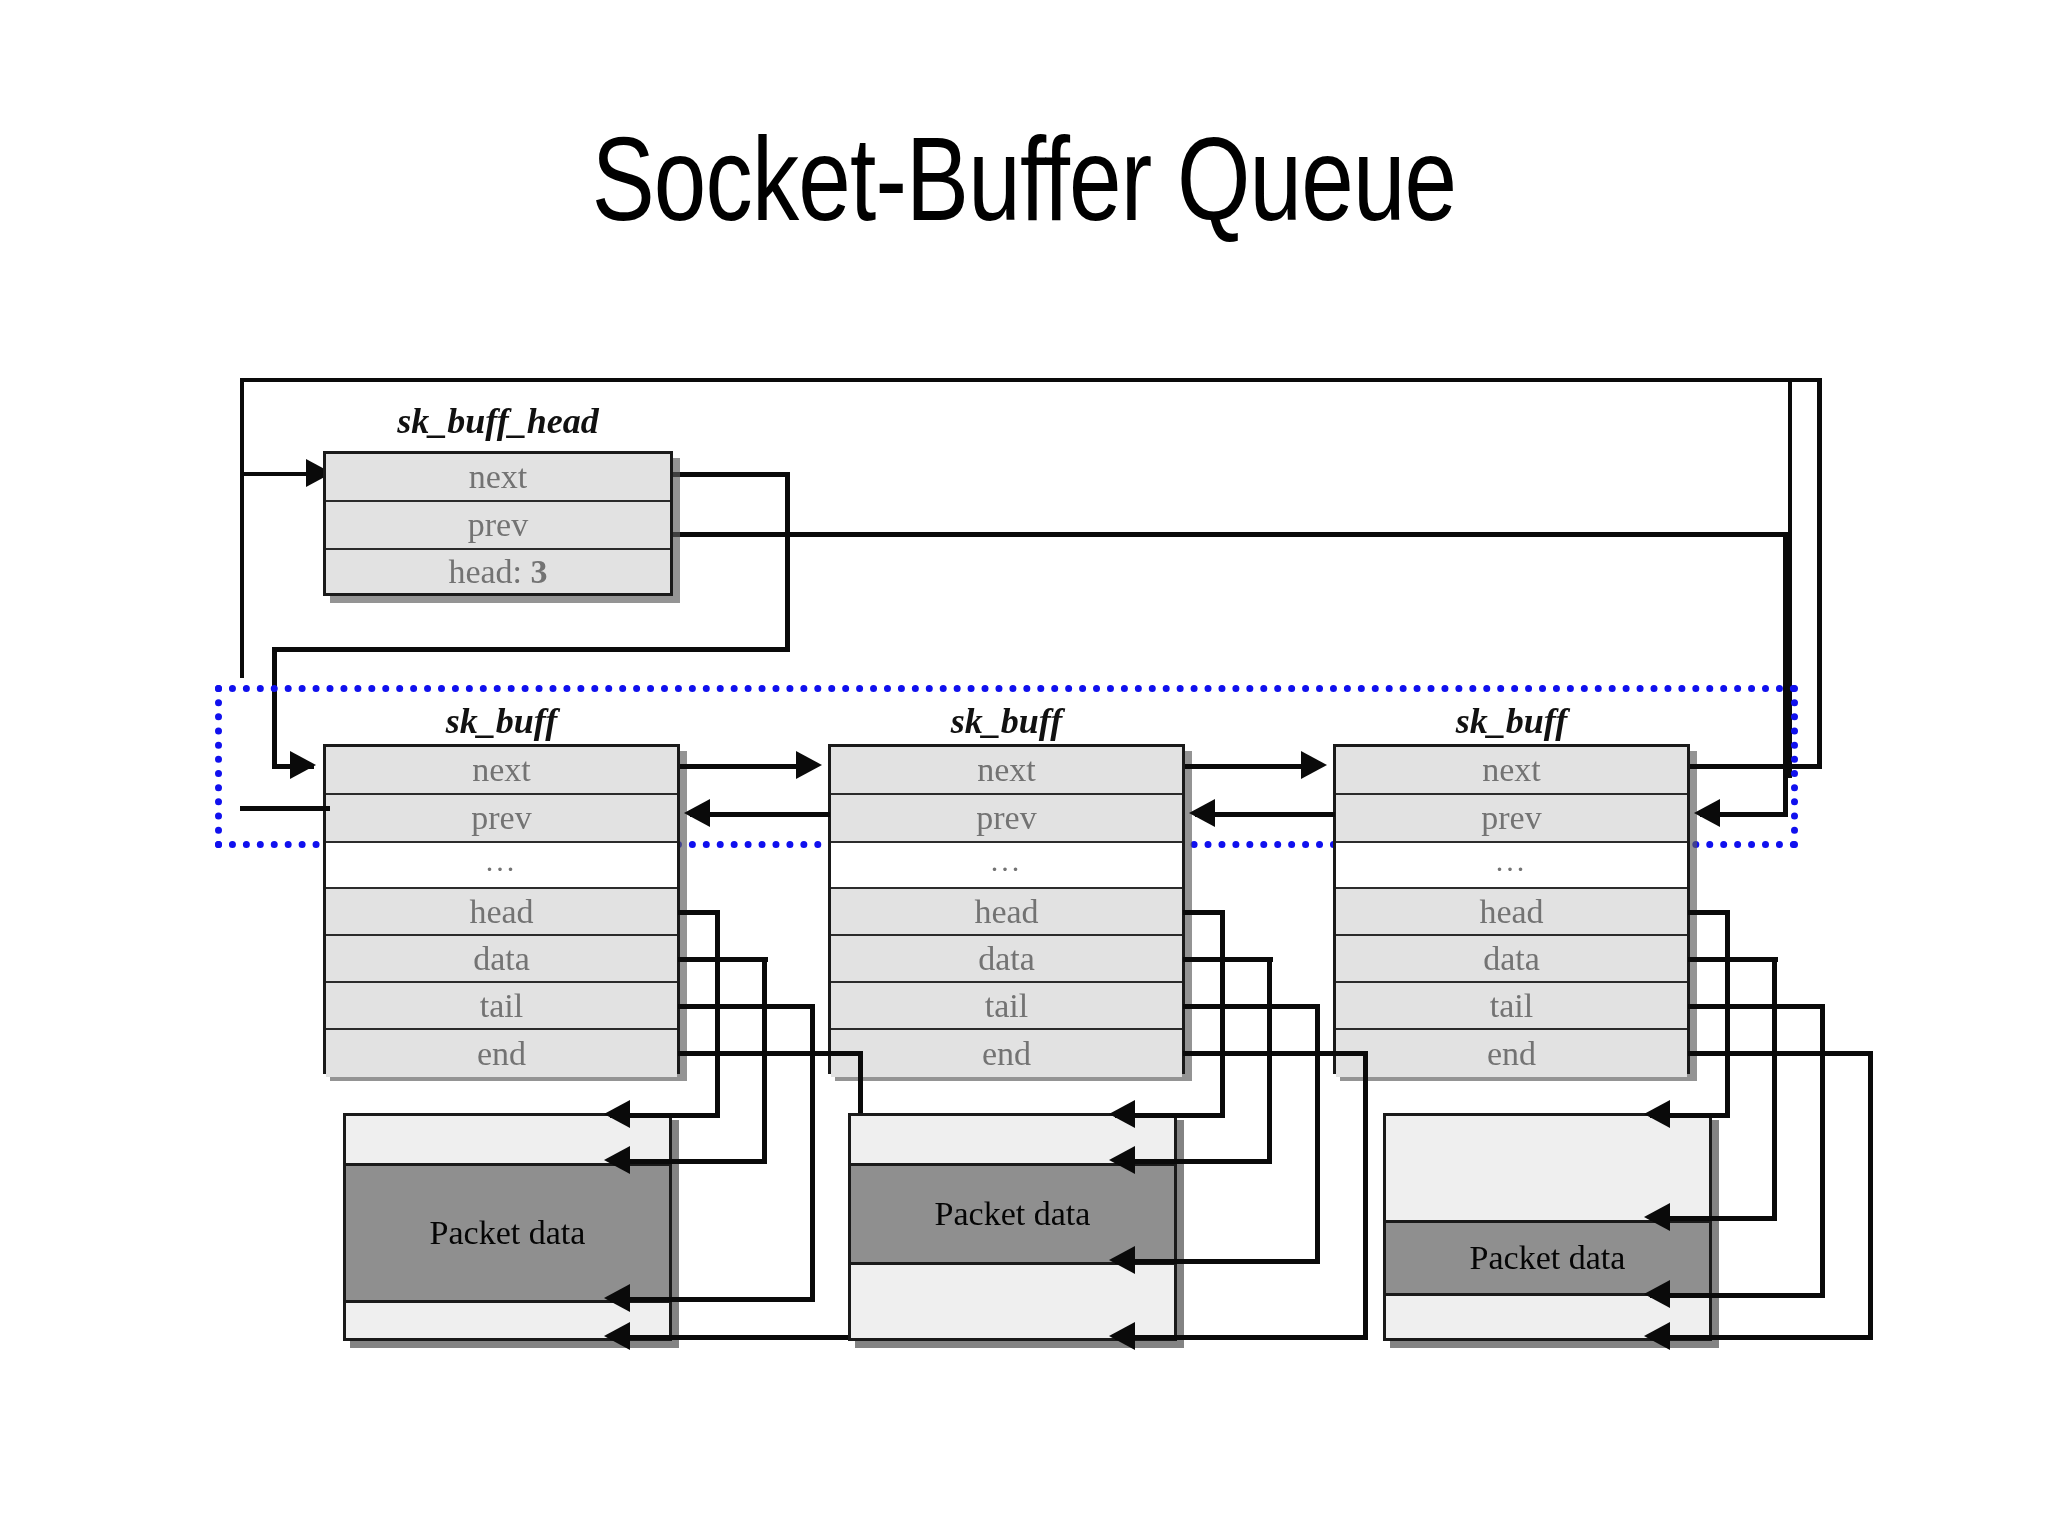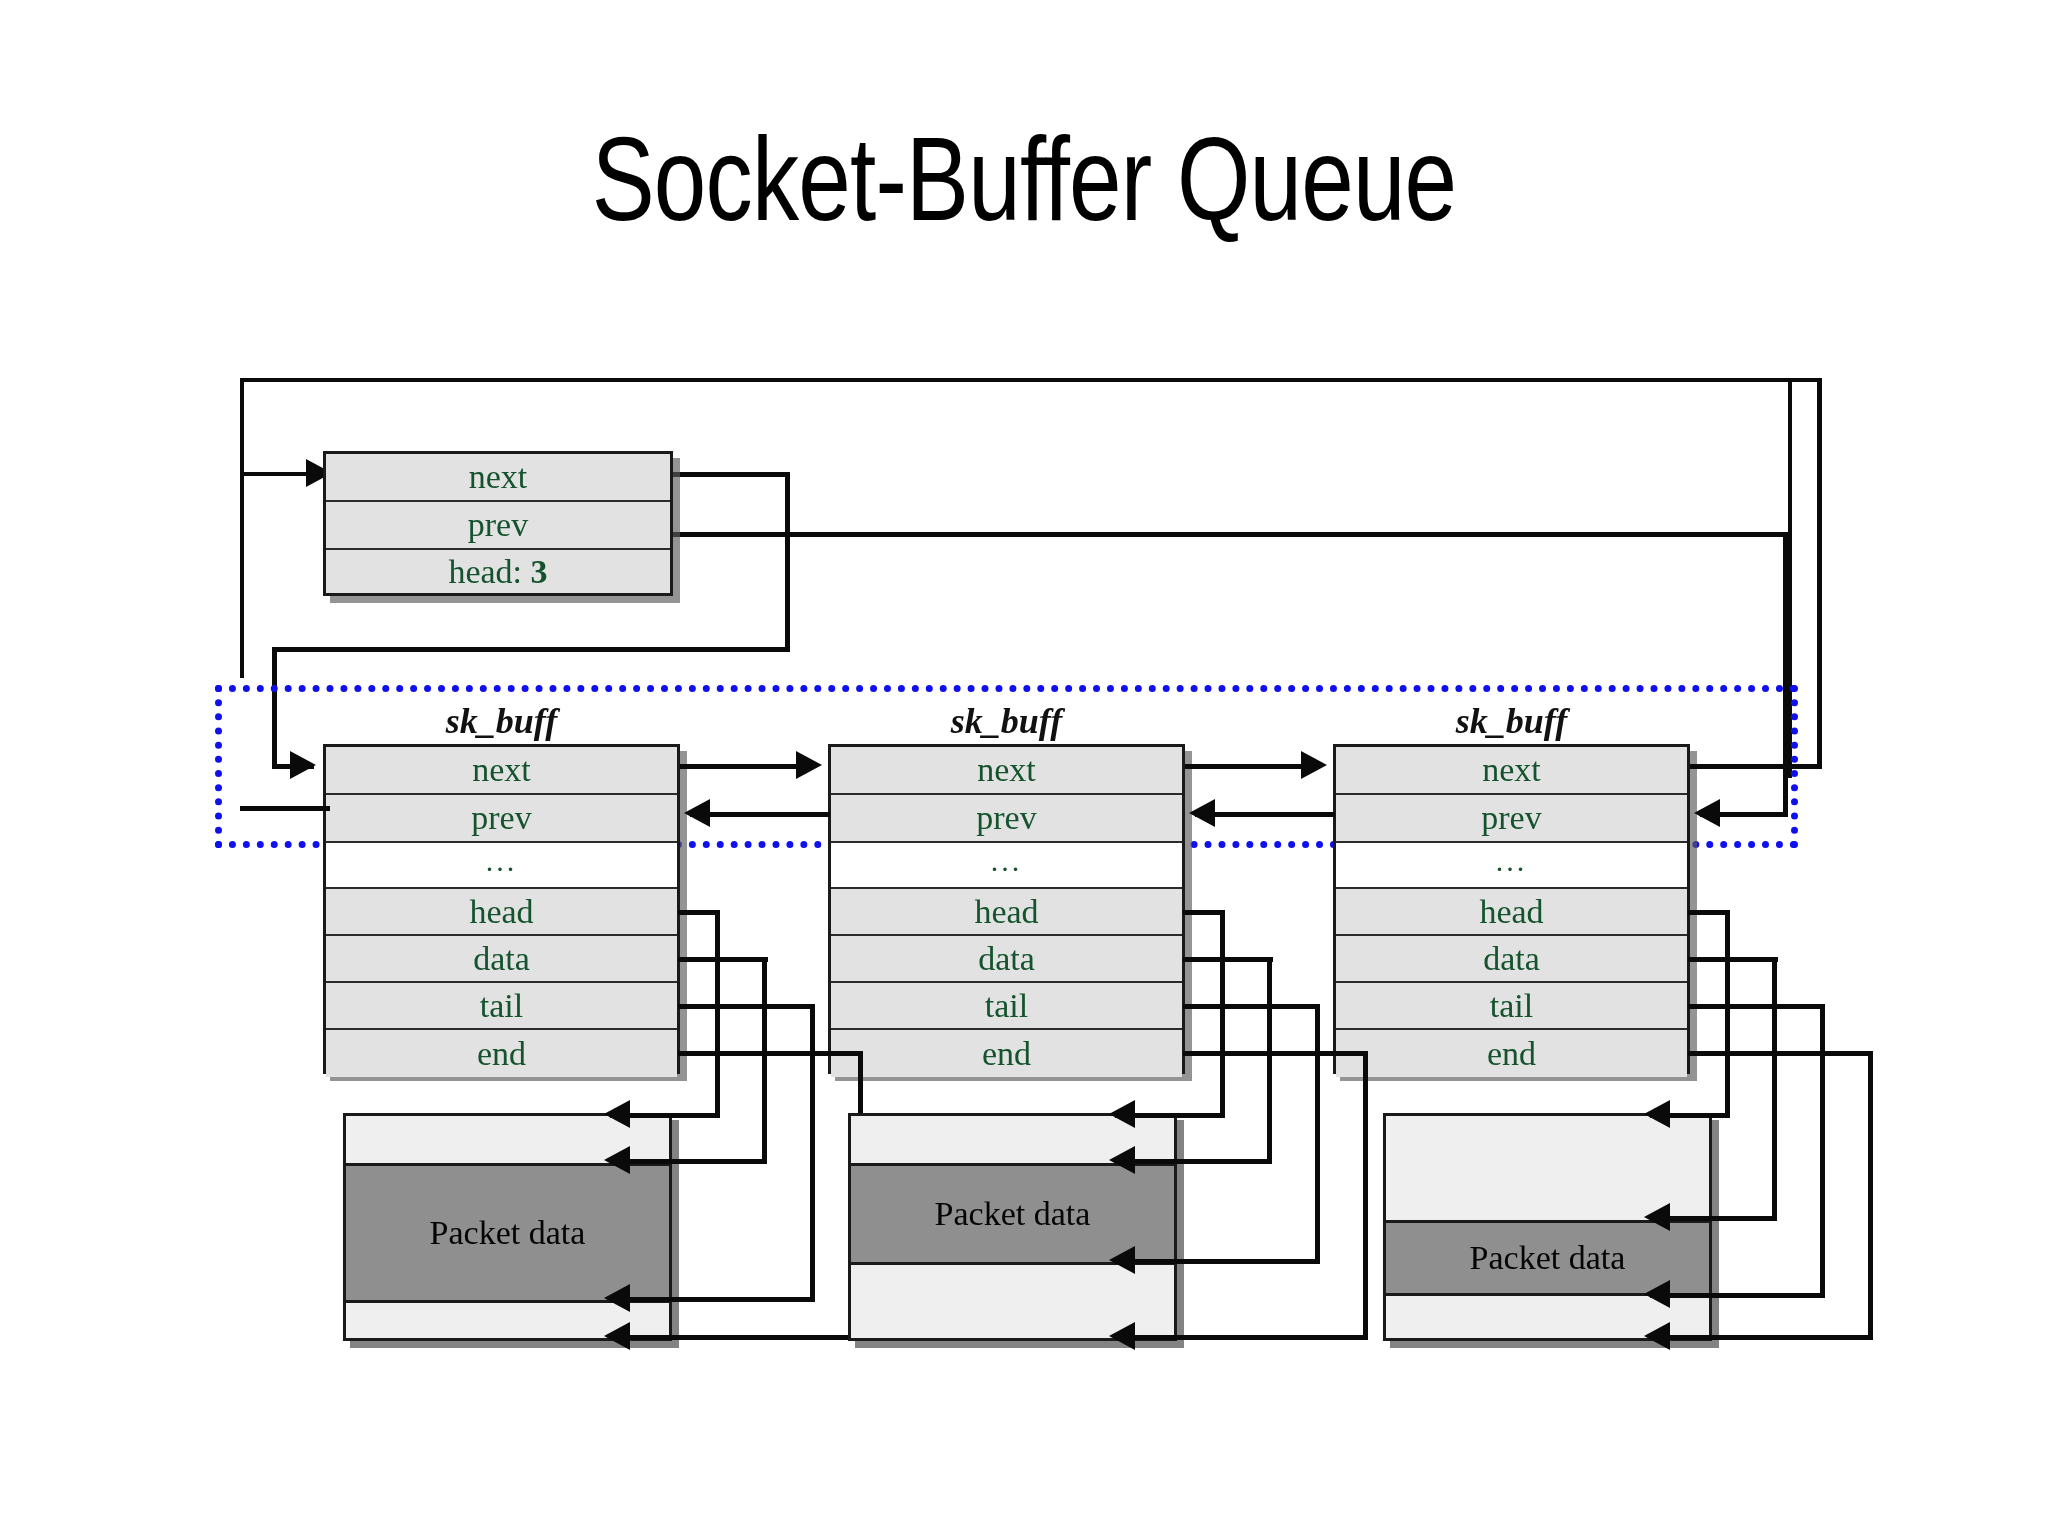--- a/index.html
+++ b/index.html
@@ -20,21 +20,21 @@
   }
 
   
   .struct{position:absolute;border:3px solid #1a1a1a;background:#e2e2e2;box-sizing:border-box;
           box-shadow:7px 7px 0 0 rgba(90,90,90,.65);}
   .struct .row{
     box-sizing:border-box;width:100%;
     background:#e2e2e2;
     border-bottom:2px solid #2b2b2b;
     display:flex;align-items:center;justify-content:center;
-    font-size:34px;color:#14532d;font-family:"Liberation Serif",serif;
+    font-size:34px;color:#737373;font-family:"Liberation Serif",serif;
   }
   .struct .row:last-child{border-bottom:none;}
   .struct .row.blank{background:#ffffff;font-size:30px;letter-spacing:3px;padding-bottom:8px;}
   .struct .row b{font-weight:bold;}
 
   .caption{
     position:absolute;text-align:center;
     font-family:"Liberation Serif",serif;
     font-style:italic;font-weight:bold;font-size:36px;color:#111;
     white-space:nowrap;
@@ -91,20 +91,21 @@
 
   <div class="h" style="left:672px;top:472px;width:118px;"></div>
   <div class="v" style="left:785px;top:472px;height:180px;"></div>
   <div class="h" style="left:272px;top:647px;width:518px;"></div>
   <div class="v" style="left:272px;top:647px;height:122px;"></div>
   <div class="h" style="left:272px;top:764px;width:42px;"></div>
   <div class="ar r" style="left:290px;top:751px;"></div>
 
   <div class="h" style="left:672px;top:532px;width:1116px;"></div>
 
+  <div class="caption" style="left:323px;top:400px;width:350px;">sk_buff_head</div>
 
   <div class="struct" style="left:323px;top:451px;width:350px;height:145px;">
     <div class="row" style="height:48px;">next</div>
     <div class="row" style="height:48px;">prev</div>
     <div class="row" style="height:43px;">
       <span>head:</span>&nbsp;<b>3</b>
     </div>
   </div>
 
   <div id="dotted" style="left:215px;top:685px;width:1583px;height:163px;"></div>

